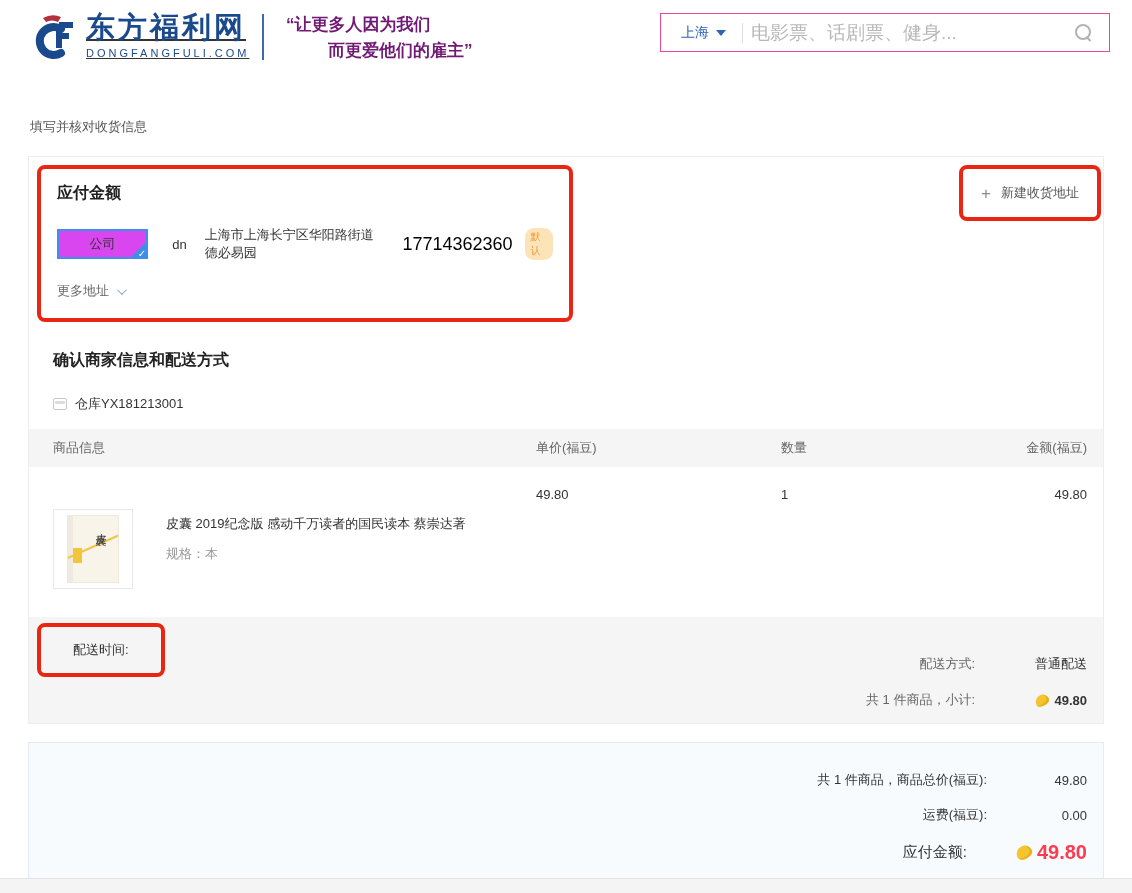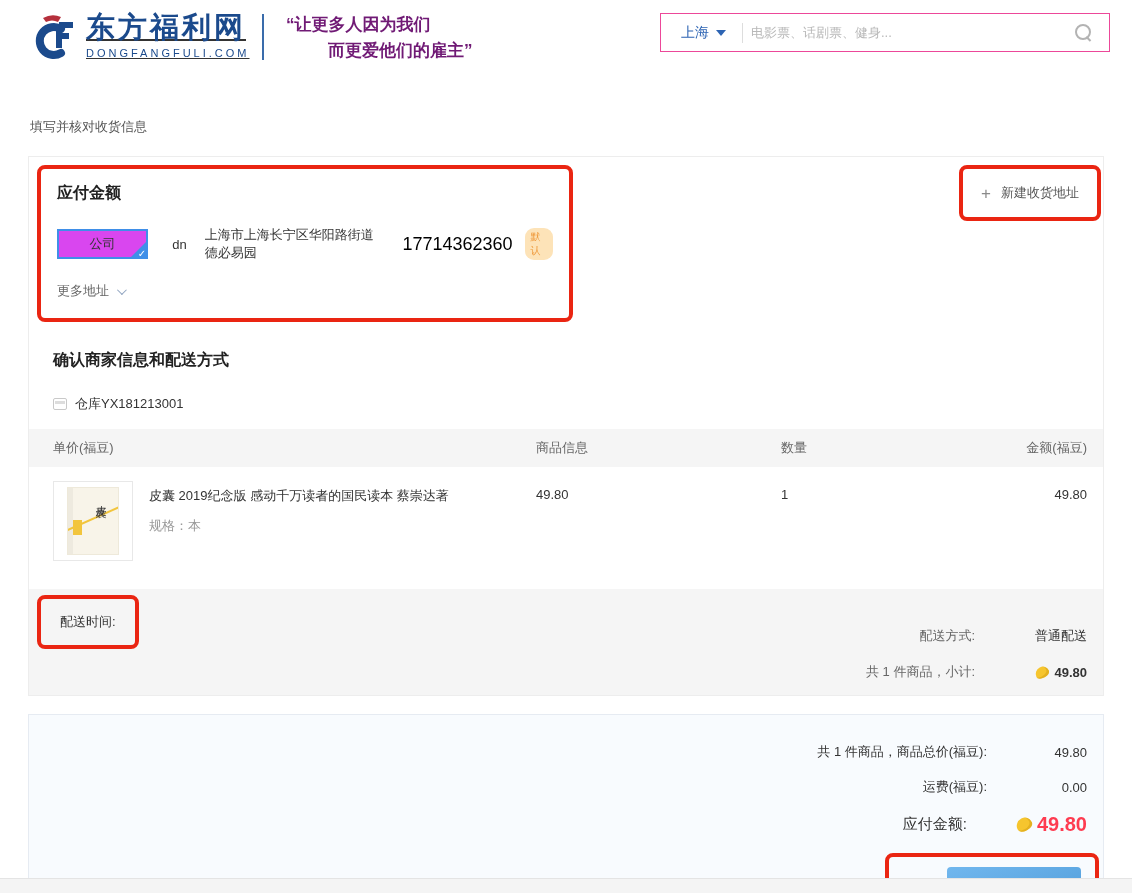--- a/index.html
+++ b/index.html
@@ -16,21 +16,21 @@
   .brand-domain { font-size:11px; color:#1b4a8c; letter-spacing:3px; margin-top:3px; }
   .header-divider { position:absolute; left:262px; top:14px; width:2px; height:46px; background:#3a6cab; }
   .slogan { position:absolute; left:286px; top:12px; color:#701a75; font-weight:bold; font-size:17px; line-height:1.55; }
   .slogan .line2 { padding-left:42px; }
   .search-bar { position:absolute; right:22px; top:13px; width:450px; height:39px;
     border:1px solid #ec4899; background:#fff; display:flex; align-items:center; }
   .city-select { display:flex; align-items:center; gap:7px; padding:0 10px 0 20px;
     color:#2d64b3; font-size:14px; cursor:pointer; }
   .caret-down { width:0; height:0; border-left:5px solid transparent; border-right:5px solid transparent; border-top:6px solid #2d64b3; }
   .search-sep { width:1px; height:20px; background:#ddd; margin:0 8px 0 6px; }
-  .search-input { flex:1; border:none; outline:none; font-size:13px; color:#3b82f6; background:transparent; }
+  .search-input { flex:1; border:none; outline:none; font-size:19px; color:#3b82f6; background:transparent; }
   .search-input::placeholder { color:#b8b8b8; }
   .mag-icon { width:18px; height:18px; position:relative; margin-right:16px; cursor:pointer; }
   .mag-icon::before { content:""; position:absolute; left:0; top:0; width:12px; height:12px;
     border:2px solid #b3b3b3; border-radius:50%; }
   .mag-icon::after { content:""; position:absolute; left:12px; top:12px; width:6px; height:2px;
     background:#b3b3b3; transform:rotate(45deg); transform-origin:0 0; }
   
   .breadcrumb { margin:26px 0 0 30px; font-size:13px; color:#555; }
   
   .main-card { margin:20px 28px 0; border:1px solid #ededed; background:#fff; position:relative; }
@@ -59,37 +59,37 @@
   .merchant-title { margin:28px 0 0 24px; }
   .warehouse-row { margin:24px 0 16px 24px; display:flex; align-items:center; gap:8px; font-size:13px; color:#333; }
   .warehouse-icon { width:14px; height:12px; border:1px solid #c9c9c9; border-radius:2px; position:relative; }
   .warehouse-icon::before { content:""; position:absolute; left:1px; right:1px; top:2px; height:3px; background:#ddd; }
   
   .tbl-head { display:grid; grid-template-columns:483px 245px 216px 1fr;
     background:#f5f5f5; padding:10px 16px 10px 24px; font-size:13px; color:#666; }
   .tbl-head .col-amount { text-align:right; }
   .tbl-row { display:grid; grid-template-columns:483px 245px 216px 1fr;
     padding:14px 16px 20px 24px; font-size:13px; color:#333; align-items:start; }
-  .prod-cell { display:flex; gap:16px; }
+  .prod-cell { display:flex; gap:33px;margin-top:28px; }
   .prod-thumb { width:80px; height:80px; border:1px solid #e8e8e8; background:#fff;
     display:flex; align-items:center; justify-content:center; cursor:pointer; flex:0 0 80px; }
   .book { width:52px; height:68px; background:#f8f4e9; border:1px solid #eee9da;
     position:relative; box-shadow:inset 5px 0 0 rgba(0,0,0,0.04); overflow:hidden; }
   .book-title { position:absolute; top:8px; right:10px; writing-mode:vertical-rl;
     font-size:11px; color:#333; letter-spacing:3px; }
   .book-line { position:absolute; left:-6px; top:28px; width:70px; height:2px;
     background:#f2c53d; transform:rotate(-24deg); }
   .book-label { position:absolute; left:5px; top:32px; width:9px; height:15px; background:#f2c53d; }
   .prod-title { font-size:13px; color:#333; margin-top:6px; cursor:pointer; }
   .prod-spec { margin-top:12px; color:#999; }
   .cell-pad { margin-top:6px; }
   .col-amount { text-align:right; }
   
   .delivery-sec { margin-top:8px; background:#f5f5f5; position:relative; height:106px; }
-  .ann-time { position:absolute; left:8px; top:6px; padding:14px 19px; display:flex; align-items:center; gap:12px;flex-direction:column; }
+  .ann-time { position:absolute; left:8px; top:6px; padding:14px 32px; display:flex; align-items:center; gap:12px;flex-direction:column; }
   .time-label { font-size:13px; color:#333; }
   .time-select { background:#fff; border:1px solid #ddd; padding:6px 14px; font-size:13px;
     color:#333; min-width:196px; cursor:pointer; }
   .delivery-meta { position:absolute; right:16px; top:38px; }
   .meta-row { display:flex; justify-content:flex-end; align-items:center; font-size:13px; margin-bottom:18px; }
   .meta-label { color:#666; }
   .meta-value { width:112px; text-align:right; color:#333; display:inline-flex;
     justify-content:flex-end; align-items:center; gap:5px; }
   .bold { font-weight:bold; }
   .bean { display:inline-block; width:14px; height:11px; background:#f6c52e;
@@ -178,22 +178,22 @@
     </div>
   </div>
 
   <div class="section-title merchant-title">确认商家信息和配送方式</div>
   <div class="warehouse-row">
     <span class="warehouse-icon"></span>
     <span>仓库YX181213001</span>
   </div>
 
   <div class="tbl-head">
+    <span>商品信息</span>
     <span>单价(福豆)</span>
-    <span>商品信息</span>
     <span>数量</span>
     <span class="col-amount">金额(福豆)</span>
   </div>
 
   <div class="tbl-row">
     <div class="prod-cell">
       <div class="prod-thumb">
         <div class="book">
           <span class="book-line"></span>
           <span class="book-label"></span>

